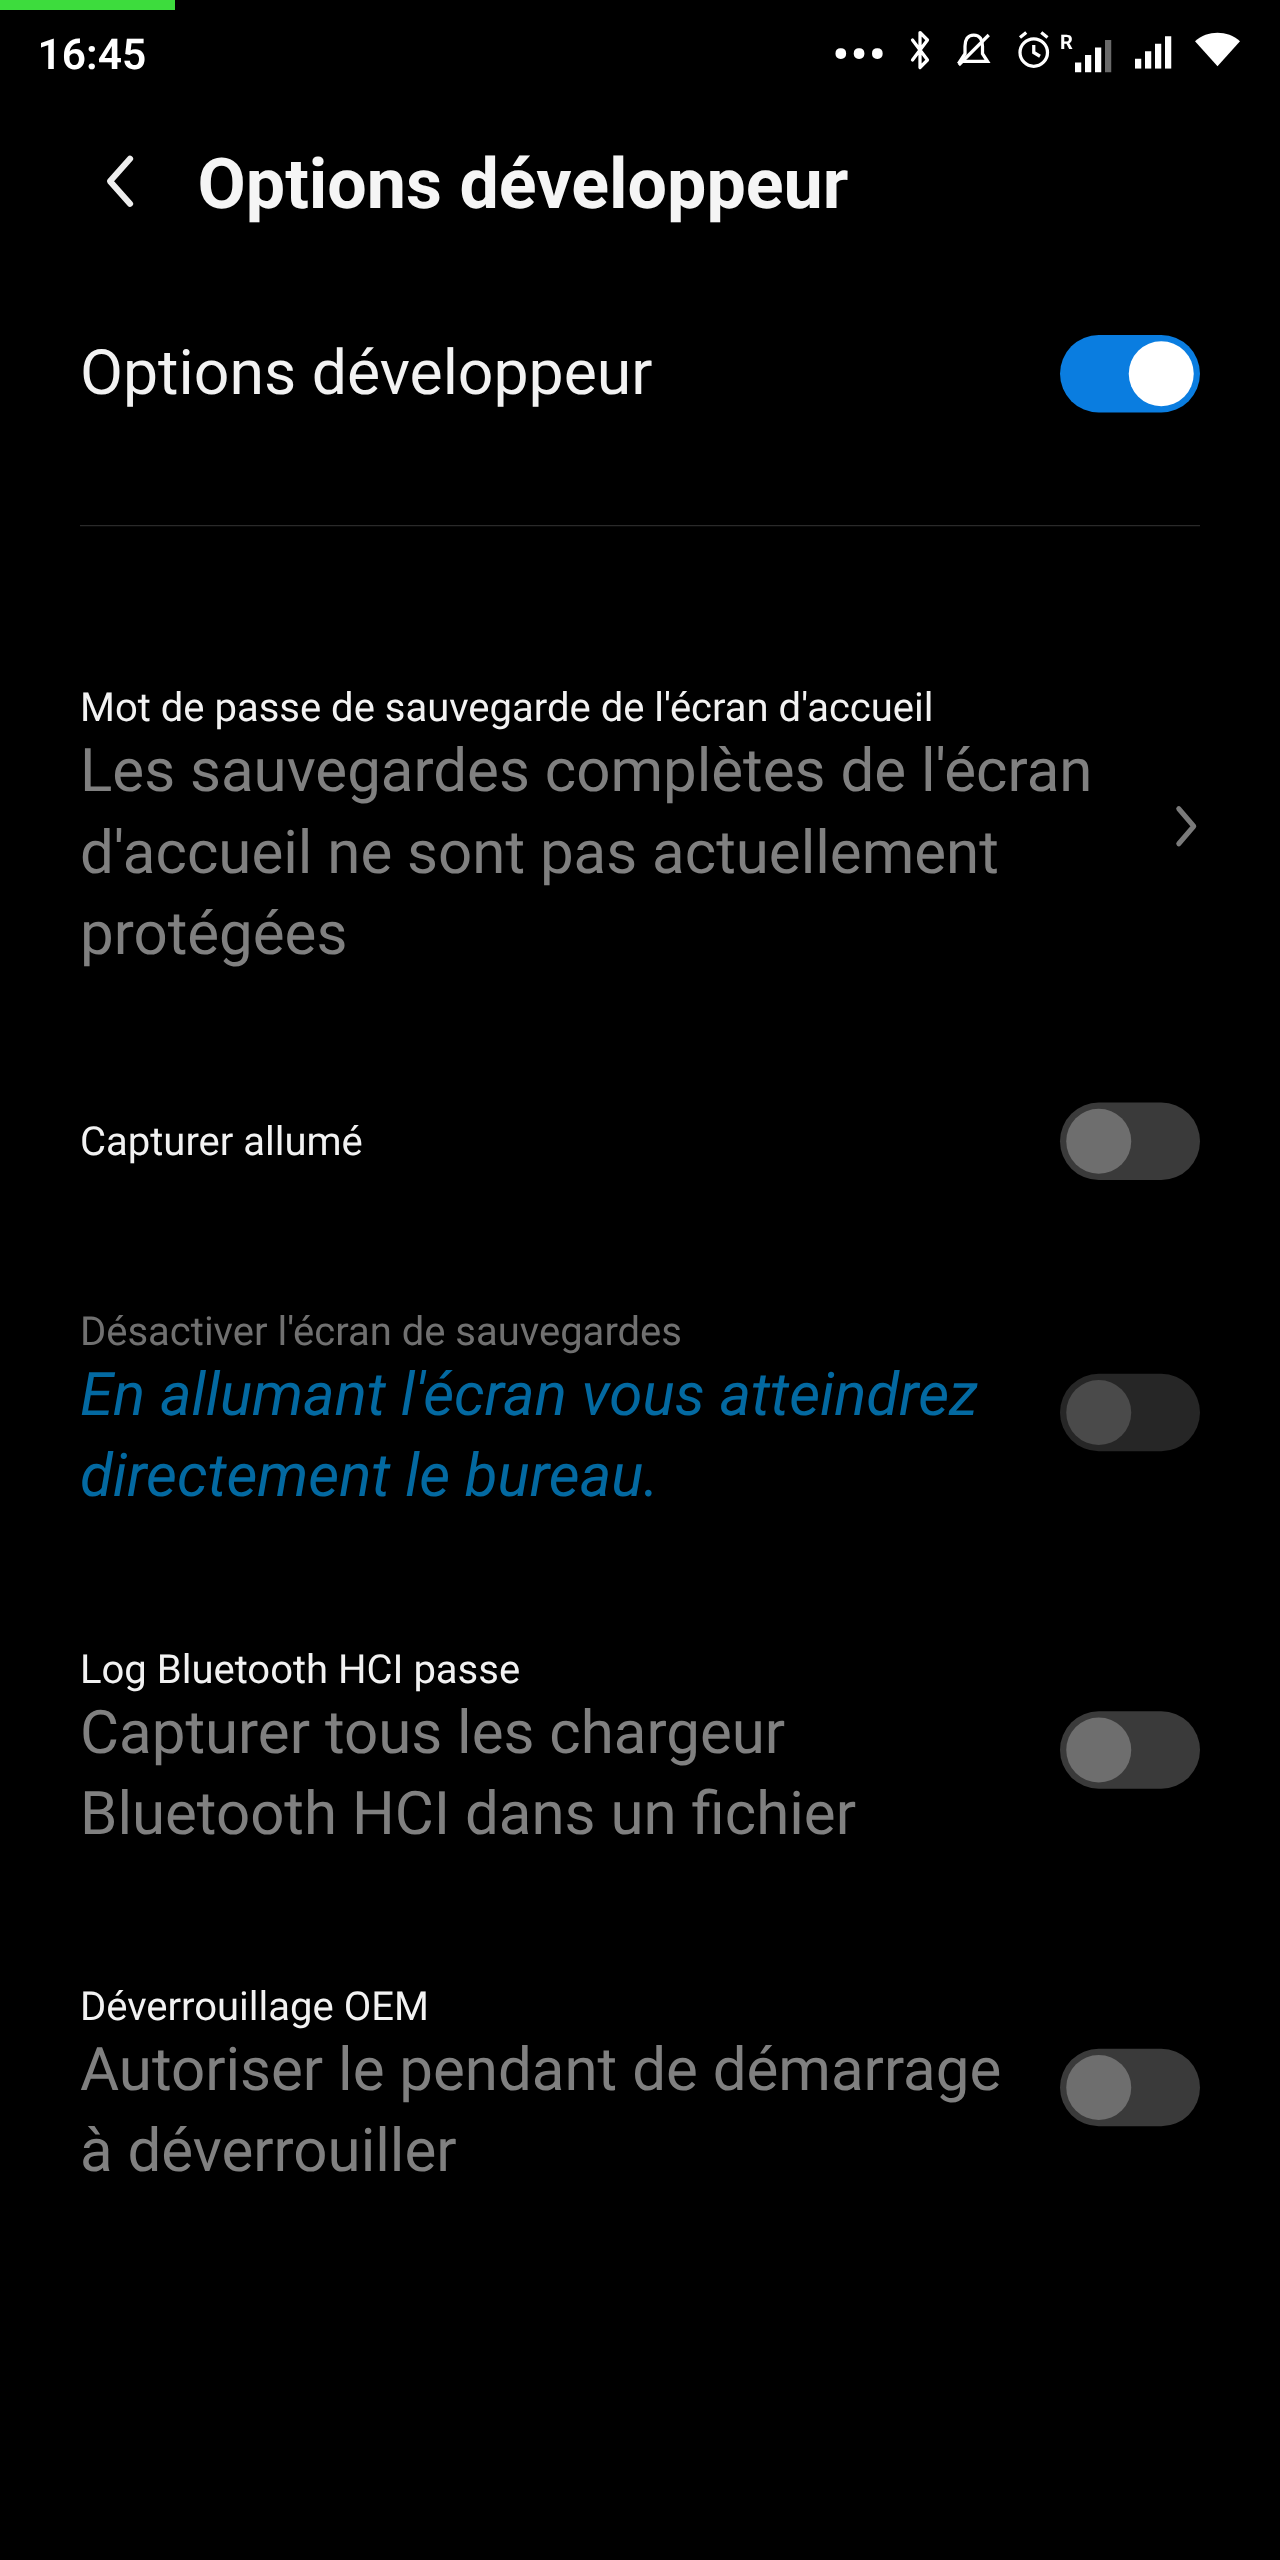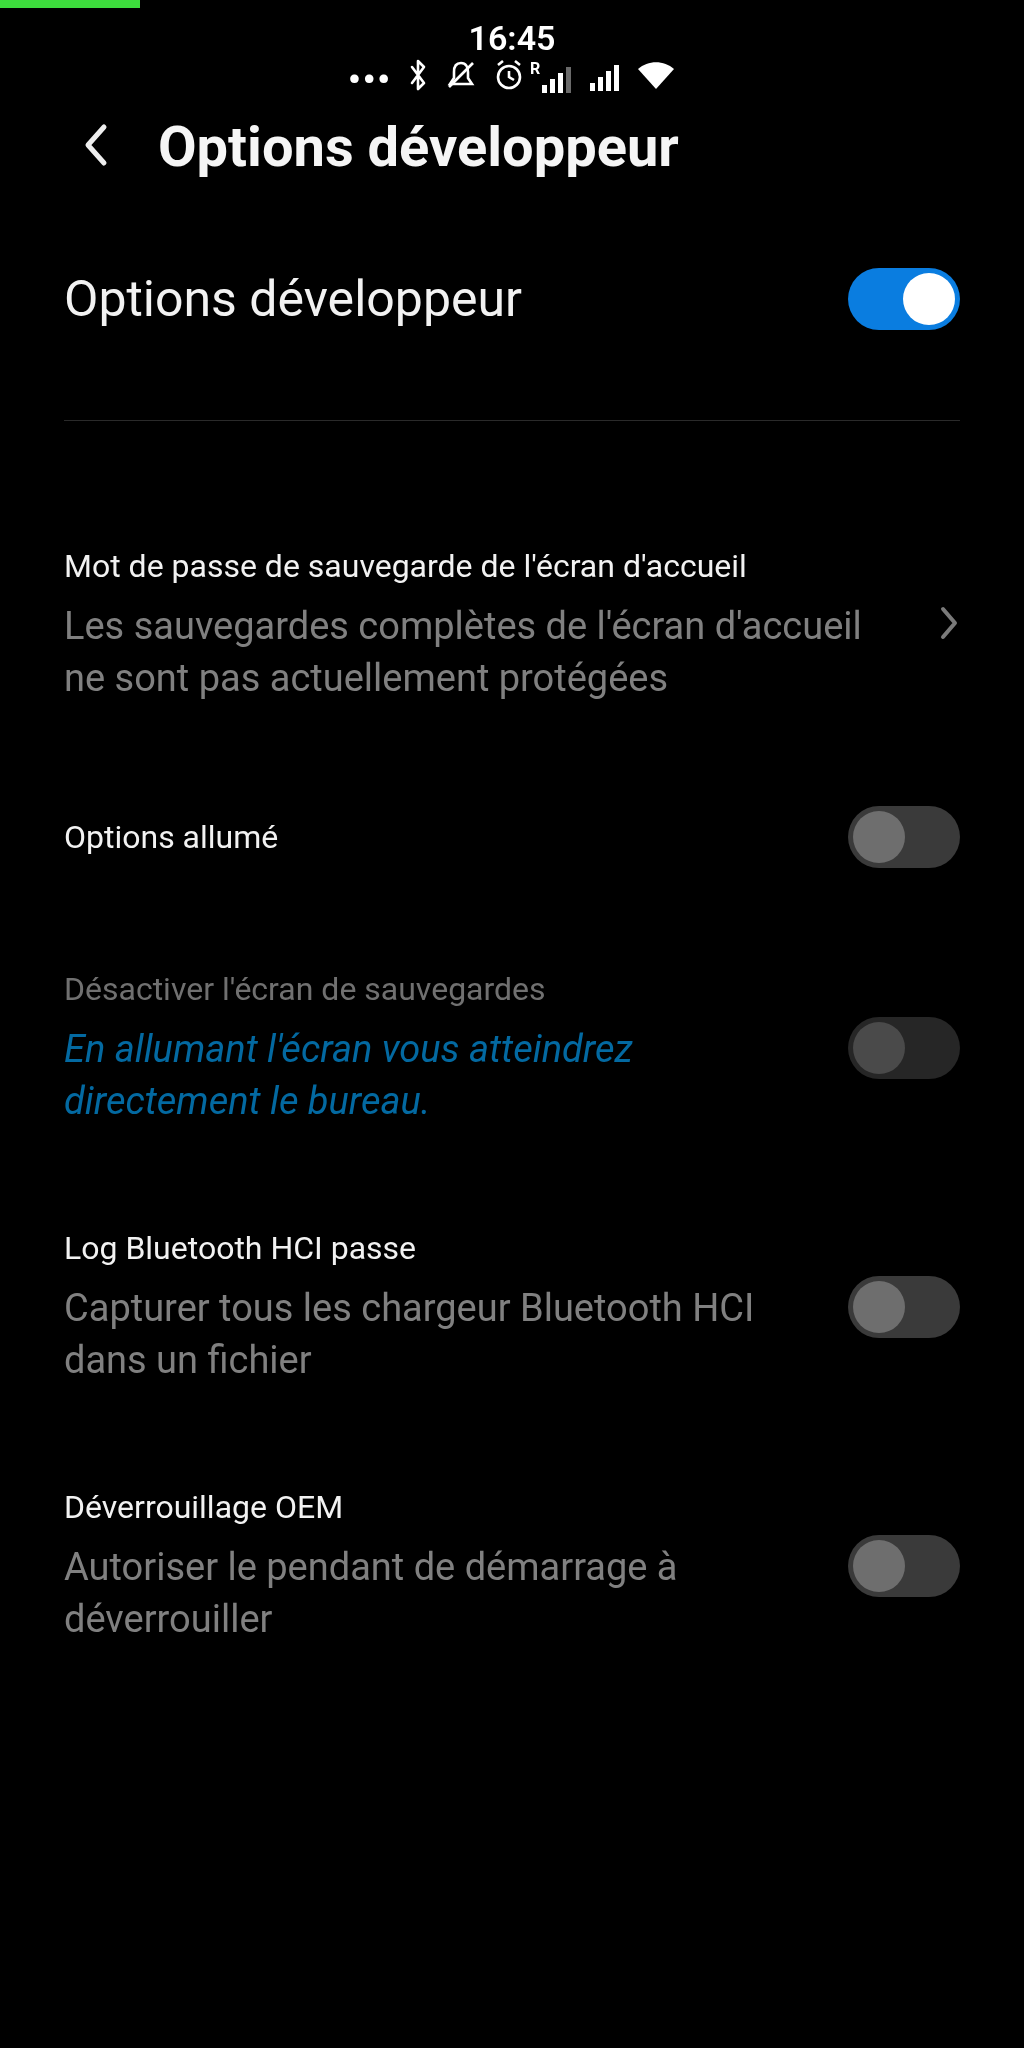--- a/index.html
+++ b/index.html
@@ -21,21 +21,20 @@
   
   .status-bar {
     position: relative;
     display: flex;
     justify-content: space-between;
     align-items: center;
     padding: 18px 30px 0 30px;
     height: 70px;
     font-size: 34px;
     font-weight: 600;
-    flex-direction: column;
   }
   .status-icons {
     display: flex;
     align-items: center;
     gap: 14px;
   }
   .status-icons svg, .status-icons span { display: inline-block; }
   
   .app-header {
     display: flex;
@@ -61,24 +60,24 @@
     padding: 40px 0;
   }
   .row .text { flex: 1 1 auto; min-width: 0; }
   .row .label {
     font-size: 32px;
     font-weight: 400;
     color: #f2f2f2;
     line-height: 1.2;
   }
   .row .sub {
-    font-size: 38px;
+    font-size: 48px;
     color: #808080;
     line-height: 1.35;
-    margin-top: 16px;
+    margin-top: 0;
   }
   .row.disabled .label { color: #707070; }
   .row.disabled .sub { color: #0369a1; font-style: italic; }
   .divider {
     height: 1px;
     background: #2a2a2a;
     margin: 30px 0 40px 0;
   }
   
   .toggle {
@@ -202,21 +201,21 @@
       <svg width="22" height="36" viewBox="0 0 22 36" fill="none" stroke="#7a7a7a" stroke-width="4" stroke-linecap="round" stroke-linejoin="round">
         <polyline points="5,4 17,18 5,32"></polyline>
       </svg>
     </span>
   </div>
 
   <div class="section-gap-sm"></div>
 
   <div class="row">
     <div class="text">
-      <div class="label">Options allumé</div>
+      <div class="label">Capturer allumé</div>
     </div>
     <div class="toggle off">
       <div class="knob"></div>
     </div>
   </div>
 
   <div class="section-gap-sm"></div>
 
   <div class="row disabled">
     <div class="text">

